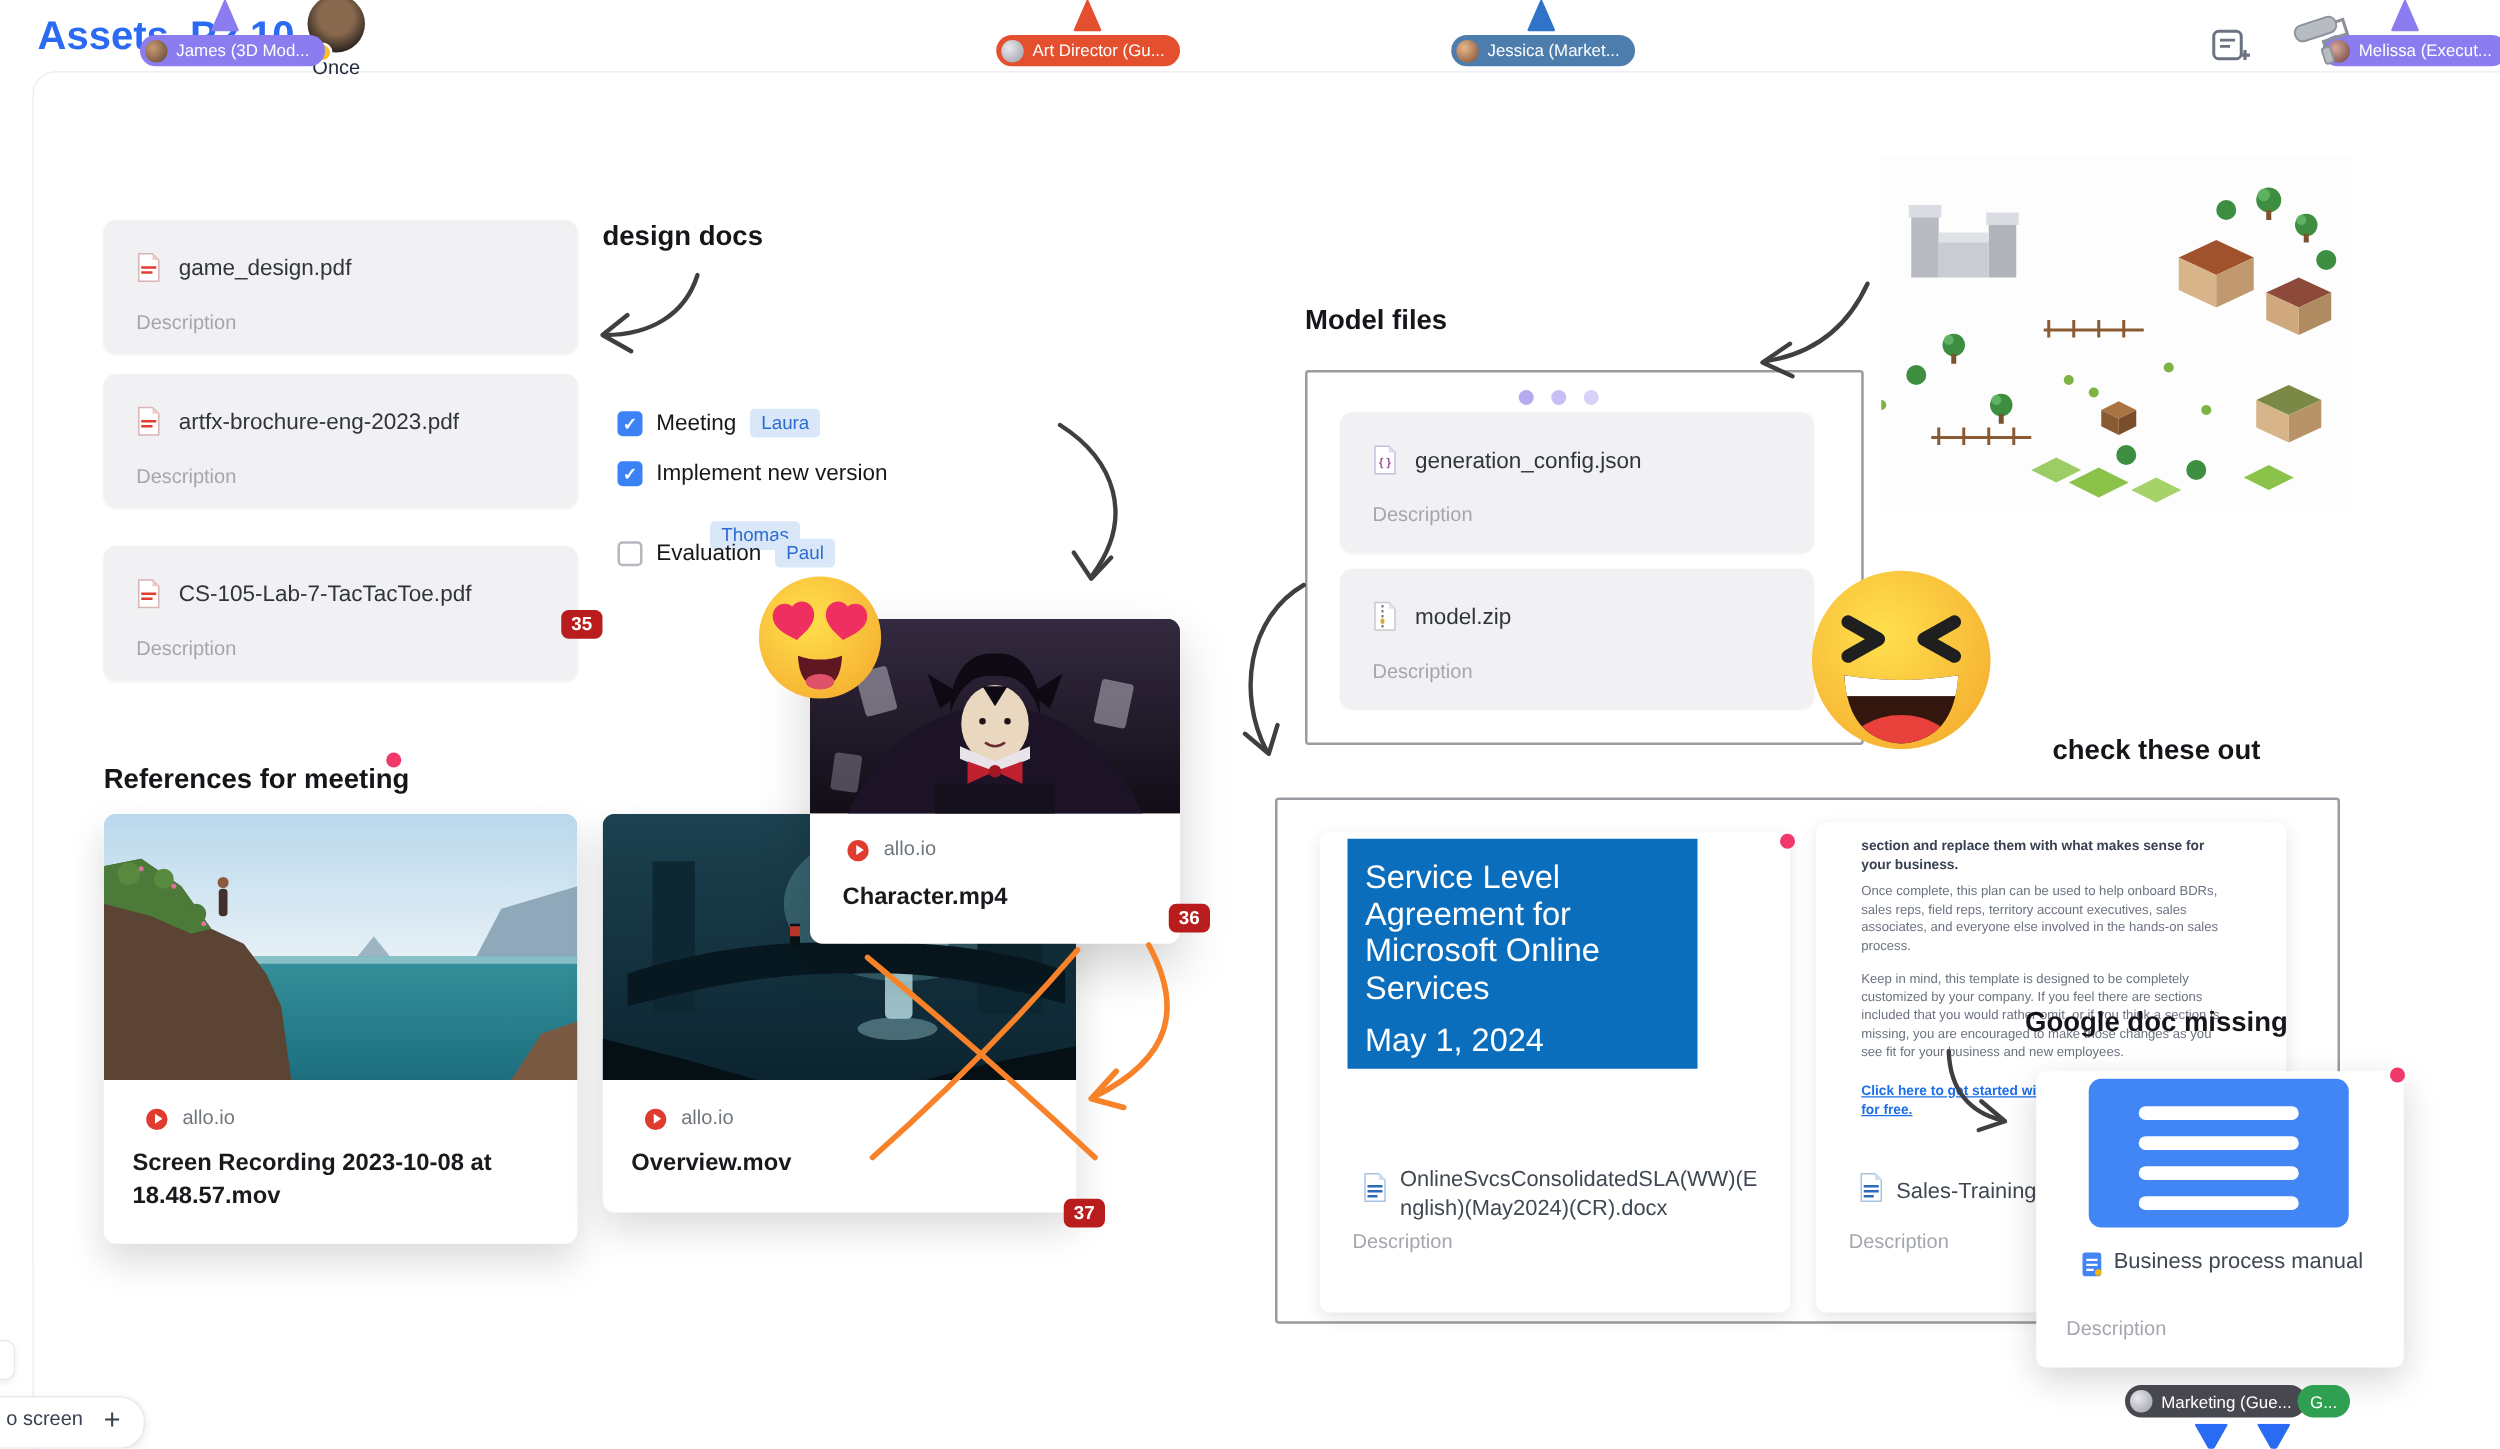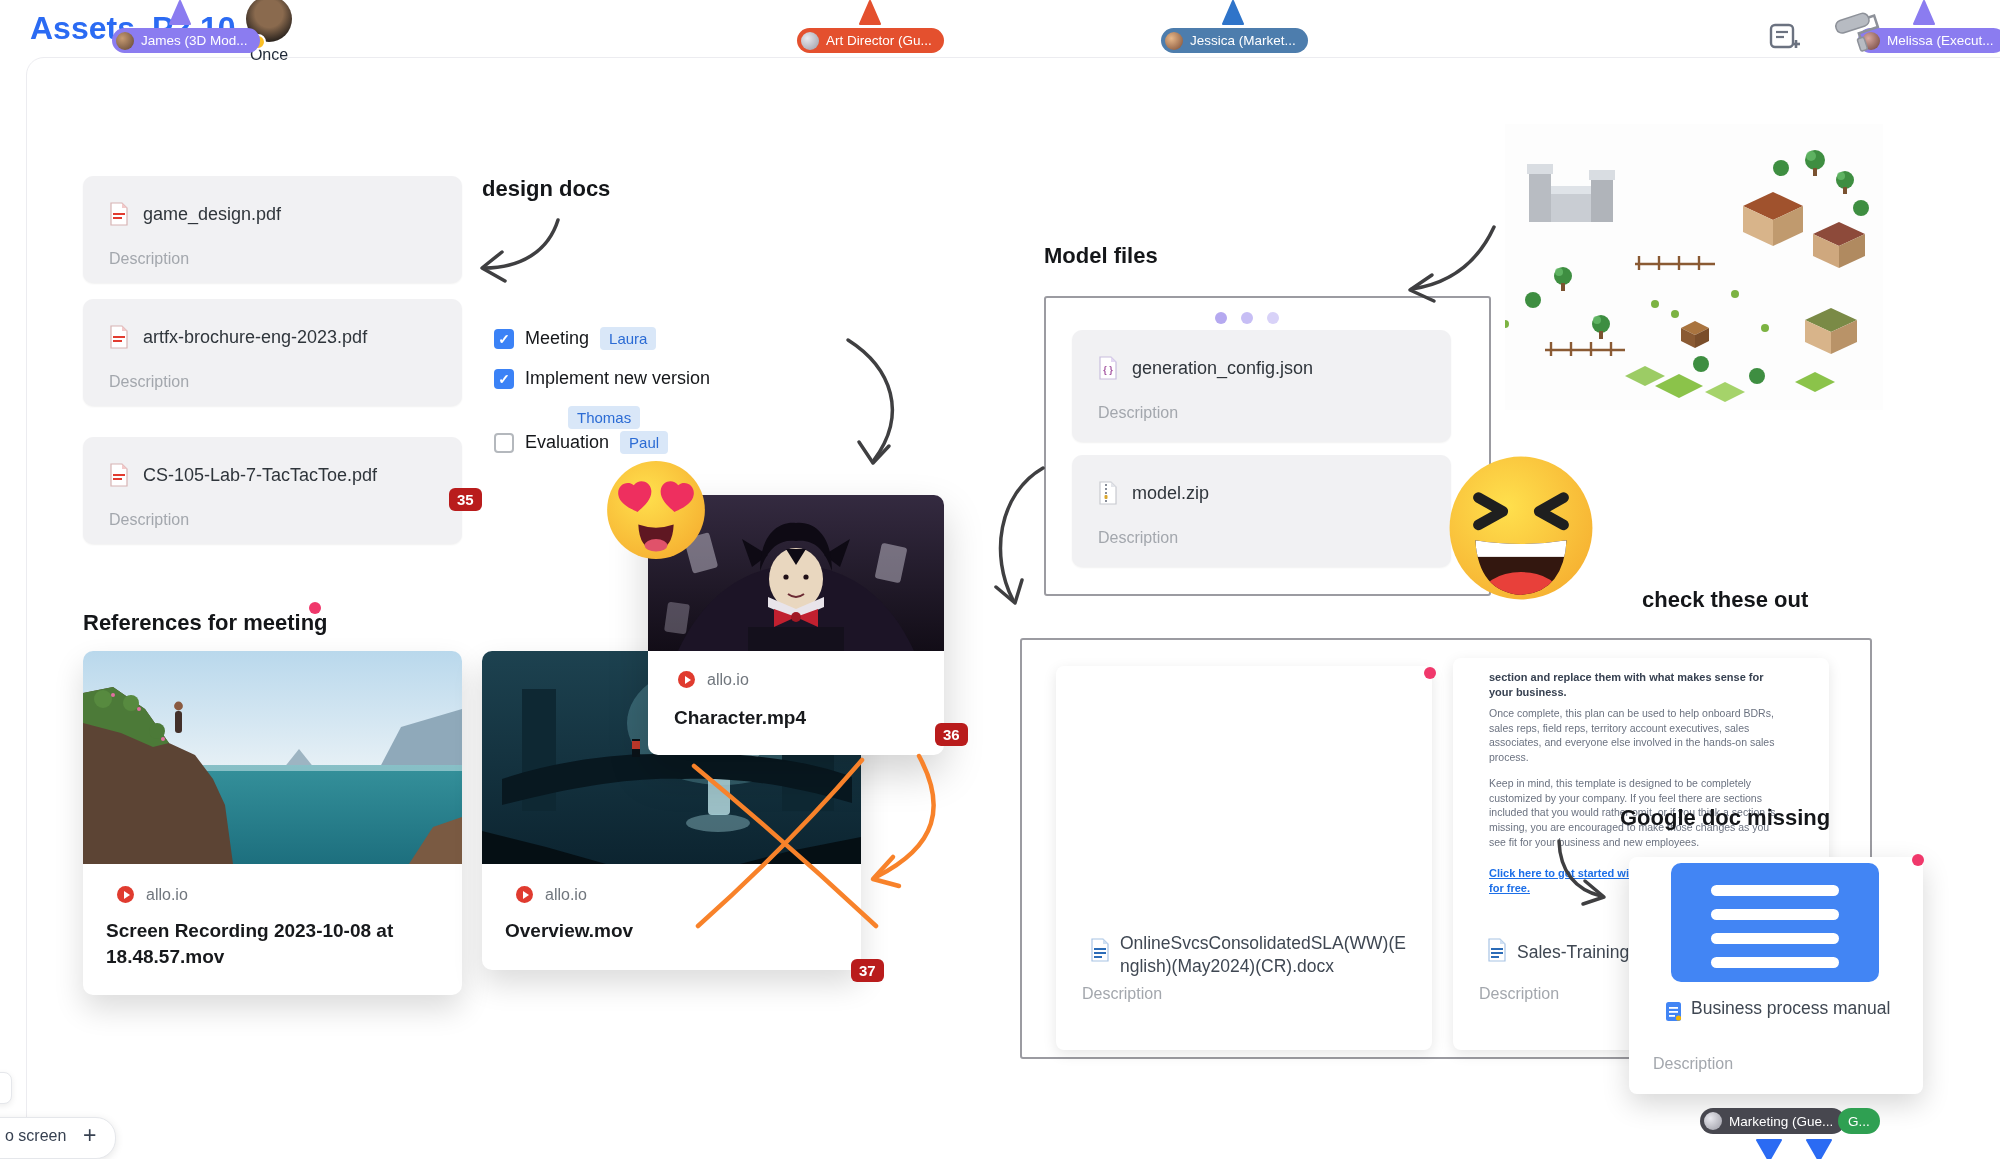--- a/index.html
+++ b/index.html
@@ -42,21 +42,21 @@
   .cb.checked{background:#3b82f6;}
   .cb.checked::after{content:"✓";color:#fff;font-size:14px;font-weight:700;}
   .cb.empty{background:#fff;border:2px solid #b4b8bd;}
   .cl-label{font-size:18px;color:#15171a;}
   .tag{background:#d9e7f8;color:#2b6bd4;font-size:15px;padding:3px 9px;border-radius:4px;}
   
   .vcard{position:absolute;width:379px;background:#fff;border-radius:10px;
          box-shadow:0 14px 30px rgba(0,0,0,.14);z-index:10;}
   .vimg{width:100%;height:213px;border-radius:10px 10px 0 0;overflow:hidden;display:block;}
   .vimg svg{display:block;}
-  .srcrow{display:flex;align-items:flex-start;gap:12px;font-size:16px;color:#70767d;
+  .srcrow{display:flex;align-items:center;gap:12px;font-size:16px;color:#70767d;
           padding:22px 0 0 34px;}
   .vtitle{font-size:19px;font-weight:700;color:#17191c;padding:14px 30px 26px 23px;line-height:1.35;}
   .favicon{width:17px;height:17px;border-radius:50%;background:#e03b2f;display:flex;
            align-items:center;justify-content:center;flex:0 0 auto;}
   .favicon::after{content:"";width:0;height:0;border-left:6px solid #fff;
                   border-top:4px solid transparent;border-bottom:4px solid transparent;margin-left:2px;}
   .charcard{position:absolute;left:648px;top:495px;width:296px;background:#fff;border-radius:10px;
             box-shadow:0 18px 40px rgba(0,0,0,.18);z-index:40;}
   .charcard .vimg{height:156px;}
   .charcard .srcrow{padding:20px 0 0 30px;}
@@ -206,21 +206,21 @@
 
   <div class="clrow" style="left:494px;top:327px;">
     <span class="cb checked"></span>
     <span class="cl-label">Meeting</span>
     <span class="tag">Laura</span>
   </div>
   <div class="clrow" style="left:494px;top:368px;">
     <span class="cb checked"></span>
     <span class="cl-label">Implement new version</span>
   </div>
-  <div class="clrow" style="left:536px;top:406px;padding-left:32px;">
+  <div class="clrow" style="left:536px;top:417px;padding-left:32px;">
     <span class="tag">Thomas</span>
   </div>
   <div class="clrow" style="left:494px;top:431px;">
     <span class="cb empty"></span>
     <span class="cl-label">Evaluation</span>
     <span class="tag">Paul</span>
   </div>
 
   <div class="charcard">
     <div class="vimg">
@@ -445,20 +445,24 @@
           <polygon points="176,204 190,211 190,224 176,217" fill="#8a5a33"></polygon>
           <polygon points="204,204 190,211 190,224 204,217" fill="#7a4e2b"></polygon>
         </g>
     </svg>
   </div>
 
   <div class="annotation" style="left:1642px;top:587px;">check these out</div>
   <div class="groupbox" style="left:1020px;top:638px;width:848px;height:417px;"></div>
 
   <div class="doccard" style="left:1056px;top:666px;height:384px;">
+    <div class="sla-blue">
+      <div>Service Level Agreement for  Microsoft Online Services</div>
+      <div class="sla-date">May 1, 2024</div>
+    </div>
     <svg class="docrow-icon" style="left:34px;top:272px;" width="20" height="24" viewBox="0 0 20 24">
         <path d="M2 1 h11 l5 5 v17 h-16 z" fill="#fff" stroke="#a8c4e4" stroke-width="1.2"></path>
         <path d="M13 1 l5 5 h-5 z" fill="#cfe0f3"></path>
         <rect x="4" y="10" width="12" height="2" fill="#2b6cb8"></rect>
         <rect x="4" y="14" width="12" height="2" fill="#2b6cb8"></rect>
         <rect x="4" y="18" width="8" height="2" fill="#2b6cb8"></rect>
       </svg>
     <div class="docname" style="left:64px;top:266px;width:292px;">OnlineSvcsConsolidatedSLA(WW)(English)(May2024)(CR).docx</div>
     <div class="docdesc" style="left:26px;top:319px;">Description</div>
   </div>

